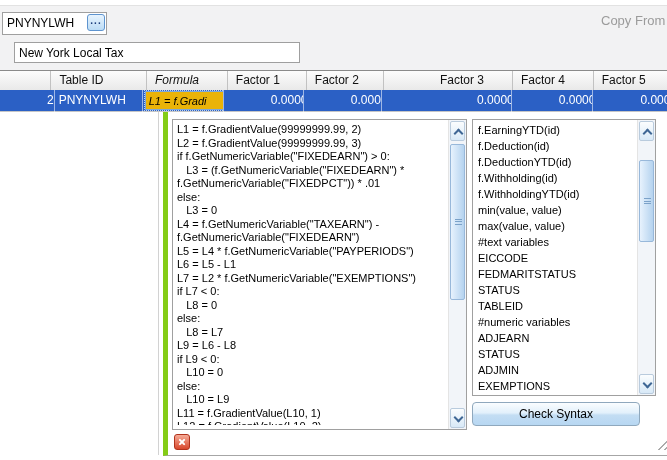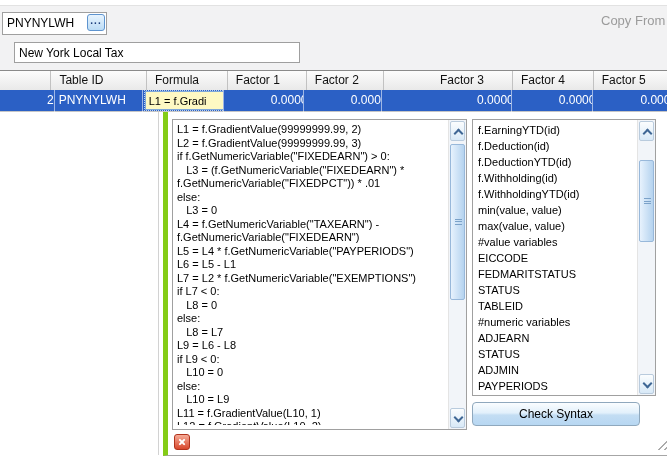--- a/index.html
+++ b/index.html
@@ -25,27 +25,27 @@
   .grid-header{position:absolute;left:0;top:70px;width:680px;height:20px;display:flex;
                background:linear-gradient(#fcfcfc,#e9e9e9);border-top:1px solid #8a8a8a;
                box-sizing:border-box;}
   .hcell{height:19px;line-height:19px;font-size:12px;color:#111;padding-left:8px;
          border-right:1px solid #c2c2c2;box-sizing:border-box;overflow:hidden;white-space:nowrap;}
   .grid-row{position:absolute;left:0;top:90px;width:680px;height:22px;display:flex;
             background:#2b60c5;border-bottom:1px solid #c6c6c6;box-sizing:border-box;}
   .rcell{height:22px;line-height:21px;font-size:12px;color:#fff;box-sizing:border-box;
          border-right:1px solid rgba(255,255,255,.55);overflow:hidden;white-space:nowrap;position:relative;padding-left:47px;}
   .num{text-align:right;padding-right:4px;}
-  .c0{width:55px;} .c1{width:103px;} .c2{width:87px;} .c3{width:85px;}
+  .c0{width:55px;} .c1{width:103px;} .c2{width:87px;font-style:italic;} .c3{width:85px;}
   .c4{width:83px;} .c5{width:87px;margin-left:48px;} .c6{width:87px;} .c7{width:93px;border-right:none;}
   .cell-id{text-align:right;padding-right:5px;}
   .cell-tid{padding-left:4px;}
 
   
-  .combo{position:absolute;left:2px;top:1px;width:97px;height:19px;background:#fef9c3;
+  .combo{position:absolute;left:2px;top:1px;width:97px;height:19px;background:#eab308;
          border:1px solid #7fa8d9;outline:1px dotted #bcd2ee;outline-offset:0px;
          box-sizing:border-box;}
   .combo-text{position:absolute;left:3px;top:1px;font-size:11px;color:#000;line-height:16px;}
   .combo-btn{position:absolute;right:0;top:0;width:17px;height:17px;border:1px solid #5e94cf;
              border-radius:3px;background:linear-gradient(#e9f5fe,#add4f2);box-sizing:border-box;
              cursor:pointer;}
   .chev{display:block;width:5px;height:5px;border-left:2px solid #24477d;border-bottom:2px solid #24477d;}
   .combo-btn .chev{margin:3px 0 0 4px;transform:rotate(-45deg);}
 
   
@@ -173,30 +173,30 @@
 
     <div class="fn-box">
       <div class="fn-items">
           <div class="fn-item">f.EarningYTD(id)</div>
           <div class="fn-item">f.Deduction(id)</div>
           <div class="fn-item">f.DeductionYTD(id)</div>
           <div class="fn-item">f.Withholding(id)</div>
           <div class="fn-item">f.WithholdingYTD(id)</div>
           <div class="fn-item">min(value, value)</div>
           <div class="fn-item">max(value, value)</div>
-          <div class="fn-item">#value variables</div>
+          <div class="fn-item">#text variables</div>
           <div class="fn-item">EICCODE</div>
           <div class="fn-item">FEDMARITSTATUS</div>
           <div class="fn-item">STATUS</div>
           <div class="fn-item">TABLEID</div>
           <div class="fn-item">#numeric variables</div>
           <div class="fn-item">ADJEARN</div>
           <div class="fn-item">STATUS</div>
           <div class="fn-item">ADJMIN</div>
-          <div class="fn-item">PAYPERIODS</div>
+          <div class="fn-item">EXEMPTIONS</div>
         </div>
       <div class="vscroll">
         <div class="sb-btn sb-up">
           <span class="chev"></span>
         </div>
         <div class="sb-thumb" style="top:40px;height:82px;">
           <span class="sb-grip"></span>
         </div>
         <div class="sb-btn sb-down">
           <span class="chev"></span>

